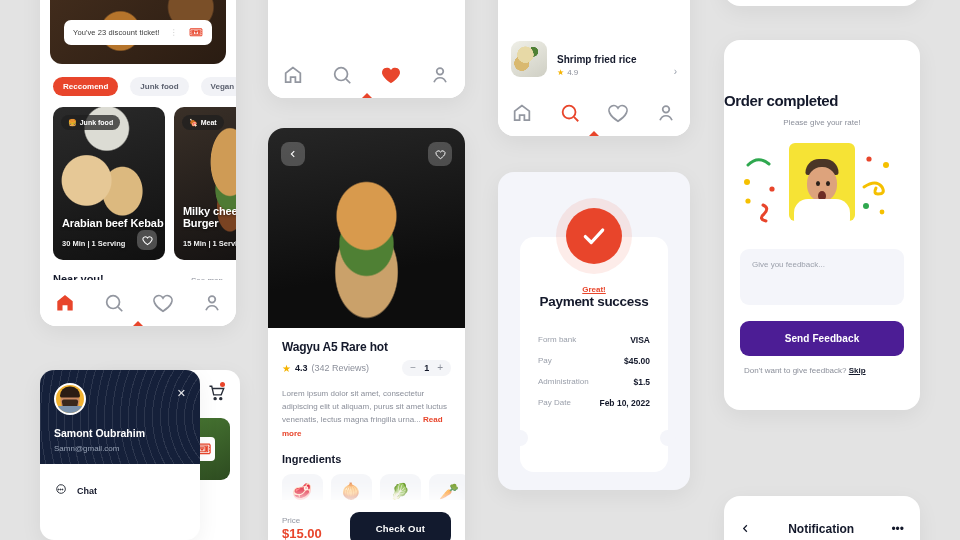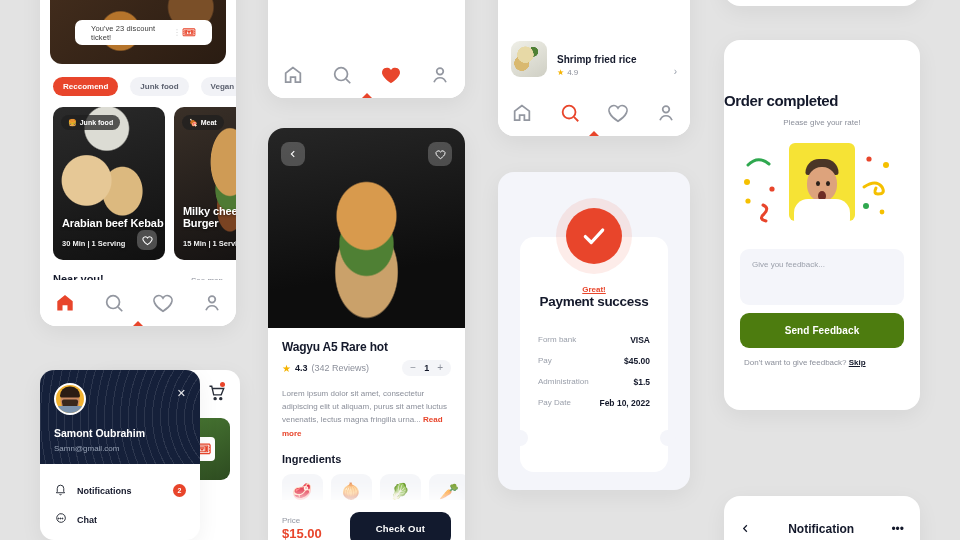--- a/index.html
+++ b/index.html
@@ -38,23 +38,22 @@
       radial-gradient(circle at 25% 35%, #9c6b37 0 14%, transparent 15%),
       radial-gradient(circle at 62% 22%, #c9892f 0 10%, transparent 11%),
       radial-gradient(circle at 80% 62%, #7a4f28 0 13%, transparent 14%),
       radial-gradient(circle at 40% 78%, #b5742b 0 12%, transparent 13%),
       linear-gradient(140deg,#4a3220,#2a1c12);
     overflow: hidden;
   }
   #home-card .coupon {
     position: absolute; left: 14px; right: 14px; top: 106px; height: 25px;
     background: #fff; border-radius: 7px; display: flex; align-items: center;
-    padding: 0 16px; font-size: 7.5px; color: #3a3a3a; letter-spacing: .1px;
+    padding: 0 9px; font-size: 7.5px; color: #3a3a3a; letter-spacing: .1px;
     justify-content: space-between;
-    margin-left: 11px;
   }
   #home-card .coupon .dots { color: #ccc; font-size: 8px; letter-spacing:1px;}
   #home-card .coupon .tick { color: #e8452b; font-weight: 800; font-size: 11px; }
 
   .chips { display: flex; gap: 12px; padding: 13px 0 0 13px; }
   .chip {
     font-size: 8px; padding: 5px 10px; border-radius: 20px;
     background: #f1f2f6; color: #5d6270; white-space: nowrap; font-weight: 600;
   }
   .chip.sel { background: #e8452b; color: #fff; }
@@ -304,22 +303,22 @@
   #feedback-card .ph .body {
     position:absolute; left:50%; bottom:0; transform:translateX(-50%);
     width:56px;height:22px;border-radius:14px 14px 0 0;background:#fff;
   }
   .conf { position: absolute; }
   #feedback-card .txtarea {
     margin: 20px 16px 0; height: 56px; border-radius: 9px; background: #f4f5fa;
     padding: 11px 12px; font-size: 8px; color: #9ba0ab;
   }
   #feedback-card .sendbtn {
-    display: block; margin: 8px 16px 0; width: calc(100% - 32px);
-    background: #4d7c0f; color: #fff; border: none; border-radius: 9px;
+    display: block; margin: 16px 16px 0; width: calc(100% - 32px);
+    background: #4c1d95; color: #fff; border: none; border-radius: 9px;
     padding: 12px 0; font-size: 10px; font-weight: 800; letter-spacing: .1px;
   }
   #feedback-card .skiprow { text-align: left; margin-top: 10px; font-size: 8px; color: #8b8f9a; padding-left: 20px; }
   #feedback-card .skiprow .sk { color: #14192b; font-weight: 800; text-decoration: underline; }
 
   #notif-card { left: 724px; top: 496px; width: 196px; height: 110px; border-radius: 16px; }
   #notif-card .nhead {
     display: flex; align-items: center; justify-content: space-between;
     padding: 26px 16px 0;
   }
@@ -430,30 +429,20 @@
         <div class="face"></div>
           <div class="hair"></div>
           <div class="beard"></div>
           <div class="shirt"></div>
       </div>
       <div class="close">✕</div>
       <div class="uname">Samont Oubrahim</div>
       <div class="umail">Samn@gmail.com</div>
     </div>
     <div class="mgap"></div>
-    <div class="mitem">
-      <span>
-        <svg width="13" height="13" viewBox="0 0 24 24" fill="none" stroke="#2a2f3a" stroke-width="1.8">
-            <path d="M18 16V10a6 6 0 1 0-12 0v6l-1.6 2h15.2z"></path>
-            <path d="M10 20.5a2.2 2.2 0 0 0 4 0"></path>
-          </svg>
-      </span>
-      <span class="lab">Notifications</span>
-      <span class="badge">2</span>
-    </div>
     <div class="mitem">
       <span>
         <svg width="13" height="13" viewBox="0 0 24 24" fill="none" stroke="#2a2f3a" stroke-width="1.8">
             <path d="M21 11.5A8 8 0 1 1 6.6 6.3 8 8 0 0 1 21 11.5z"></path>
             <circle cx="8.5" cy="12" r=".9" fill="#2a2f3a"></circle>
             <circle cx="12" cy="12" r=".9" fill="#2a2f3a"></circle>
             <circle cx="15.5" cy="12" r=".9" fill="#2a2f3a"></circle>
           </svg>
       </span>
       <span class="lab">Chat</span>

